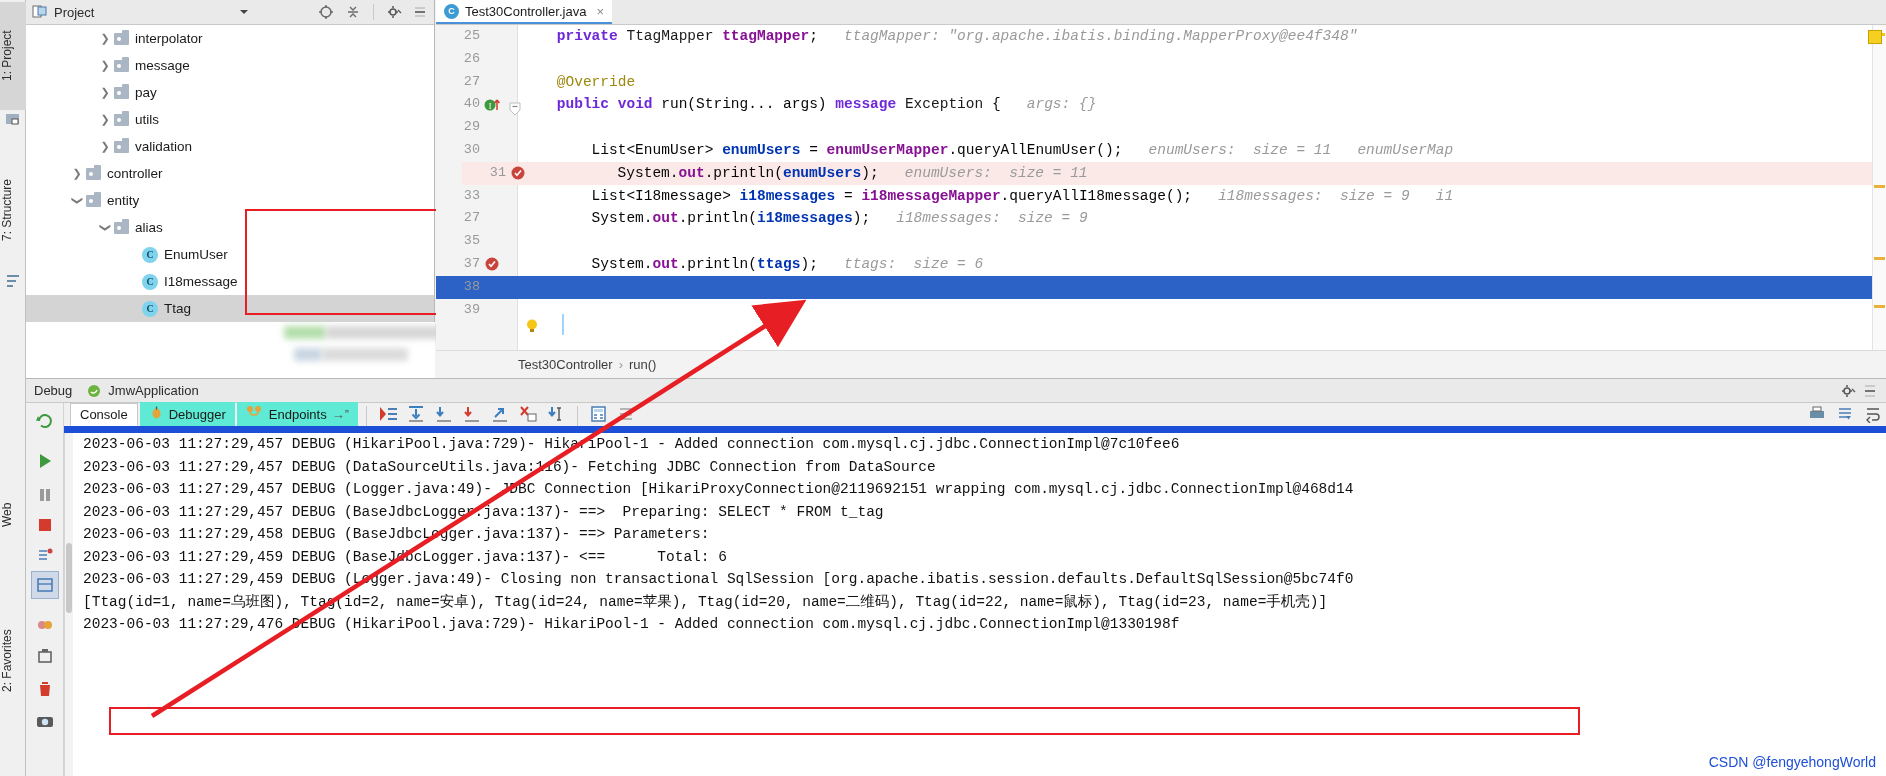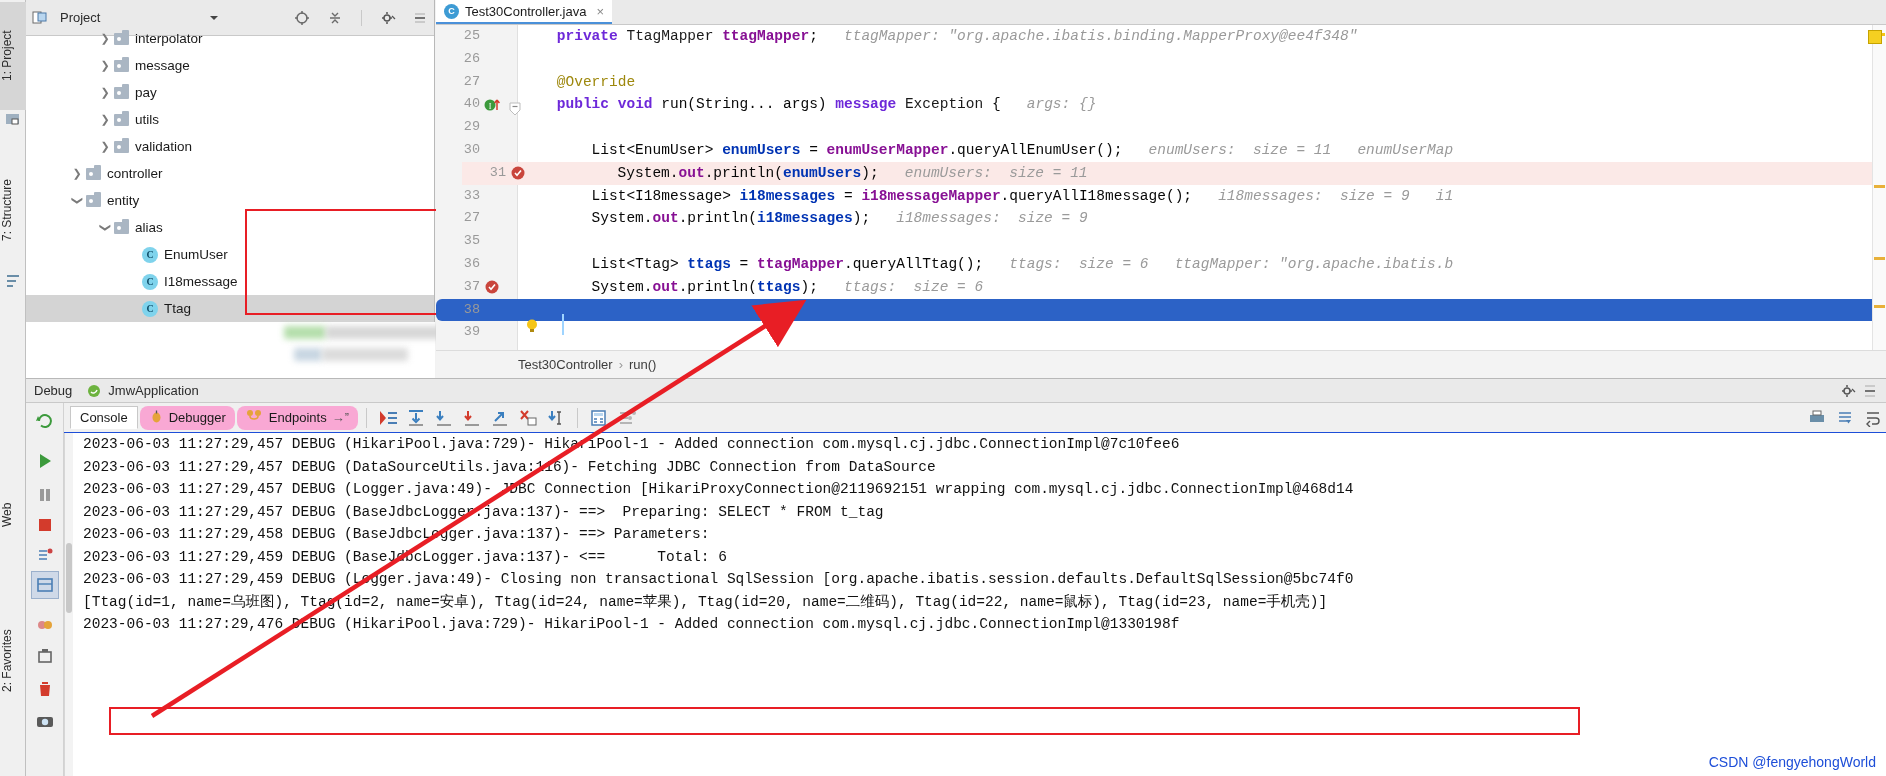--- a/index.html
+++ b/index.html
@@ -30,22 +30,22 @@
   .vicon {
     position:absolute; left:4px; width:18px; height:18px;
   }
 
   
   #project-panel {
     position:absolute; left:26px; top:0; width:409px; height:378px;
     background:#ffffff; border-right:1px solid #b8b8b8;
   }
   #project-header {
-    height:36px; background:#eaeaea; border-bottom:1px solid #c9c9c9;
-    display:flex; align-items:center; padding:4px 6px; gap:12px;
+    height:25px; background:#eaeaea; border-bottom:1px solid #c9c9c9;
+    display:flex; align-items:center; padding:4px 6px; gap:6px;
   }
   #project-header .ptitle { font-size:13px; color:#2b2b2b; }
   #project-header .spacer { flex:1; }
   .hicon { width:16px; height:16px; display:inline-block; }
 
   #tree { position:absolute; top:25px; left:0; right:0; bottom:0; overflow:hidden; }
   .tnode {
     height:27px; display:flex; align-items:center;
     font-size:13.5px; color:#1a1a1a; white-space:nowrap;
   }
@@ -114,21 +114,21 @@
     position:relative; height:22.8px; line-height:22.8px;
     font-family:"Liberation Mono", monospace; font-size:14.5px;
     white-space:pre;
   }
   .lnum {
     position:absolute; left:0; width:44px; text-align:right;
     color:#999; font-size:13.5px; font-family:"Liberation Mono", monospace;
   }
   .ltext { position:absolute; left:86px; }
   .hl-exec { background:#fbe9e7;margin-left:26px; }
-  .hl-cursor { background:#2c62c6;border-radius:6px; }
+  .hl-cursor { background:#2c62c6; }
 
   .kw { color:#6d28d9; font-weight:bold; }
   .anno { color:#9e880d; }
   .typ { color:#1a1a1a; }
   .fld { color:#871094; font-weight:bold; }
   .loc { color:#0033b3; font-weight:bold; }
   .plain { color:#080808; }
   .hint { color:#9a9a9a; font-style:italic; }
 
   .gmark { position:absolute; left:48px; width:16px; height:16px; top:3px; }
@@ -158,29 +158,29 @@
     position:absolute; left:26px; top:403px; width:38px; bottom:0;
     background:#f0f0f0; border-right:1px solid #d2d2d2;
   }
   .dbtn {
     position:absolute; left:5px; width:28px; height:28px;
     display:flex; align-items:center; justify-content:center;
   }
 
   #console-tabs {
     position:absolute; left:64px; top:403px; right:0; height:30px;
-    background:#f0f0f0; border-bottom:1px solid #1d4ed8;
-    display:flex; align-items:center; gap:2px; padding-left:6px;
+    background:#f0f0f0; border-bottom:7px solid #1d4ed8;
+    display:flex; align-items:flex-end; gap:2px; padding-left:6px;
   }
   .ctab {
     display:flex; align-items:center; gap:5px; padding:3px 9px;
     font-size:13px; color:#1a1a1a;
   }
   .ctab.sel { background:#ffffff; border:1px solid #c8c8c8; border-bottom:1px solid #fff; }
-  .ctab.dim { background:#f9a8d4;border-radius:8px; }
+  .ctab.dim { background:#5eead4; }
   .tsep { width:1px; height:20px; background:#c9c9c9; margin:0 6px; }
   .titem { width:26px; height:24px; display:flex; align-items:center; justify-content:center; }
 
   #console {
     position:absolute; left:64px; top:433px; right:0; bottom:0;
     background:#ffffff; border-left:1px solid #d6d6d6;
     overflow:hidden; padding-left:6px;
   }
   #console-scroll {
     position:absolute; left:0; top:0; width:8px; bottom:0; background:#f3f3f3;
@@ -371,21 +371,20 @@
             </svg></span><span class="ltext"><span class="plain">    </span><span class="kw">public</span><span class="plain"> </span><span class="kw">void</span><span class="plain"> run(String... args) </span><span class="kw">message</span><span class="plain"> </span><span class="typ">Exception</span><span class="plain"> {</span><span class="hint">   args: {}</span></span></div>
         <div class="codeline"><span class="lnum">29</span><span class="ltext"></span></div>
         <div class="codeline"><span class="lnum">30</span><span class="ltext"><span class="plain">        List&lt;EnumUser&gt; </span><span class="loc">enumUsers</span><span class="plain"> = </span><span class="fld">enumUserMapper</span><span class="plain">.queryAllEnumUser();</span><span class="hint">   enumUsers:  size = 11   enumUserMap</span></span></div>
         <div class="codeline hl-exec"><span class="lnum">31</span><span class="gmark"><svg width="16" height="16" viewBox="0 0 16 16">
               <circle cx="8" cy="8" r="6.5" fill="#c9453c"></circle>
               <path d="M5 8l2 2.2L11 5.5" stroke="#fff" stroke-width="1.6" fill="none"></path>
             </svg></span><span class="ltext"><span class="plain">        System.</span><span class="fld">out</span><span class="plain">.println(</span><span class="loc">enumUsers</span><span class="plain">);</span><span class="hint">   enumUsers:  size = 11</span></span></div>
         <div class="codeline"><span class="lnum">33</span><span class="ltext"><span class="plain">        List&lt;I18message&gt; </span><span class="loc">i18messages</span><span class="plain"> = </span><span class="fld">i18messageMapper</span><span class="plain">.queryAllI18message();</span><span class="hint">   i18messages:  size = 9   i1</span></span></div>
         <div class="codeline"><span class="lnum">27</span><span class="ltext"><span class="plain">        System.</span><span class="fld">out</span><span class="plain">.println(</span><span class="loc">i18messages</span><span class="plain">);</span><span class="hint">   i18messages:  size = 9</span></span></div>
         <div class="codeline"><span class="lnum">35</span><span class="ltext"></span></div>
-        <div class="codeline"><span class="lnum">36</span><span class="ltext"><span class="plain">        List&lt;Ttag&gt; </span><span class="loc">ttags</span><span class="plain"> = </span><span class="fld">ttagMapper</span><span class="plain">.queryAllTtag();</span><span class="hint">   ttags:  size = 6   ttagMapper: "org.apache.ibatis.b</span></span></div>
         <div class="codeline"><span class="lnum">37</span><span class="gmark"><svg width="16" height="16" viewBox="0 0 16 16">
               <circle cx="8" cy="8" r="6.5" fill="#c9453c"></circle>
               <path d="M5 8l2 2.2L11 5.5" stroke="#fff" stroke-width="1.6" fill="none"></path>
             </svg></span><span class="ltext"><span class="plain">        System.</span><span class="fld">out</span><span class="plain">.println(</span><span class="loc">ttags</span><span class="plain">);</span><span class="hint">   ttags:  size = 6</span></span></div>
         <div class="codeline hl-cursor"><span class="lnum">38</span><span class="ltext"></span></div>
         <div class="codeline"><span class="lnum">39</span><span class="ltext"></span></div>
       </div>
   <div style="position: absolute; left: 72px; top: 76px;"><svg width="14" height="16" viewBox="0 0 14 16">
           <path d="M2 2h10v7l-5 5-5-5z" fill="#fff" stroke="#bdbdbd"></path>
           <path d="M4.5 5.5h5" stroke="#888" stroke-width="1.2"></path>

